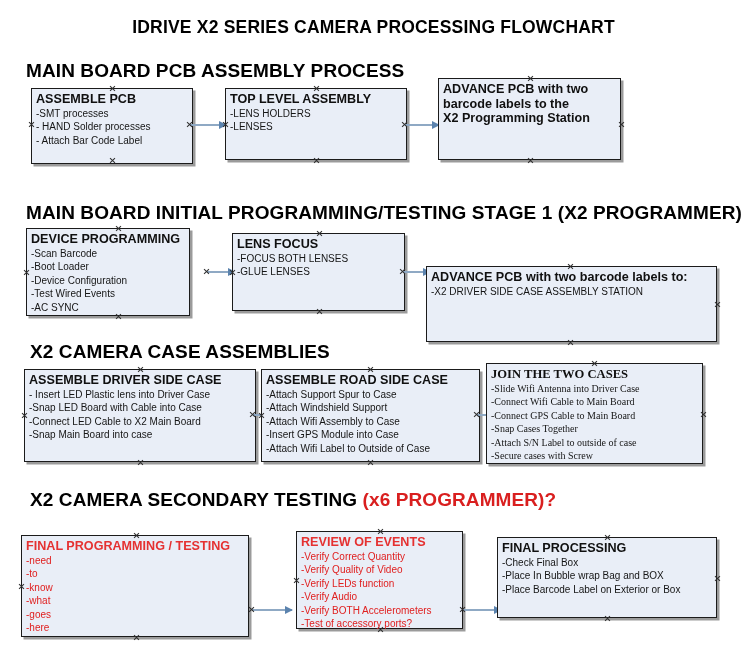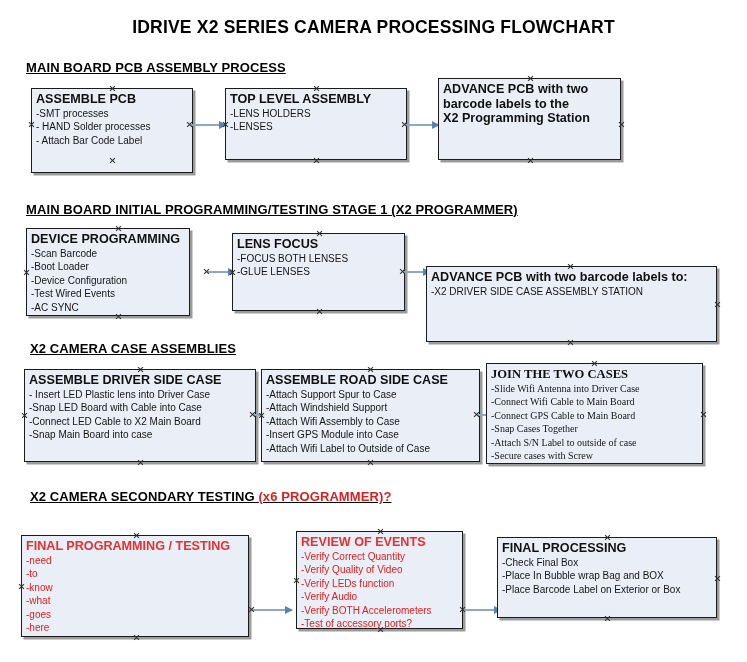--- a/index.html
+++ b/index.html
@@ -26,26 +26,25 @@
     top: 17px;
     width: 747px;
     text-align: center;
     font-size: 17.5px;
     font-weight: bold;
     letter-spacing: 0.2px;
     color: #000;
   }
   .section-head {
     position: absolute;
-    font-size: 13px;
+    font-size: 19px;
     font-weight: bold;
     color: #000;
     white-space: nowrap;
     letter-spacing: 0.1px;
-    text-decoration: underline;
   }
   .section-head .accent {
     color: #d91f1f;
   }
   .node {
     position: absolute;
     background: #e9eef7;
     border: 1.3px solid #1b1b1b;
     box-shadow: 2.5px 2.5px 0 0 #9b9b9b;
     box-sizing: border-box;
@@ -113,21 +112,21 @@
 <body>
 
 <div id="canvas">
 
   <div class="title">IDRIVE X2  SERIES CAMERA PROCESSING FLOWCHART</div>
 
   <div class="section-head" style="left:26px; top:60px;">
     <span>MAIN BOARD PCB ASSEMBLY PROCESS</span>
   </div>
 
-  <div class="node" style="left:31px; top:88px; width:162px; height:85px;">
+  <div class="node" style="left:31px; top:88px; width:162px; height:76px;">
     <div class="n-title">ASSEMBLE PCB</div>
     <div class="n-line">-SMT processes</div>
     <div class="n-line">- HAND Solder processes</div>
     <div class="n-line">- Attach Bar Code Label</div>
     <span class="handle" style="left:77px; top:-4px;"></span>
     <span class="handle" style="left:77px; top:68px;"></span>
     <span class="handle" style="left:-4px; top:32px;"></span>
   </div>
 
   <div class="conn" style="left:190px; top:124px; width:36px;">

